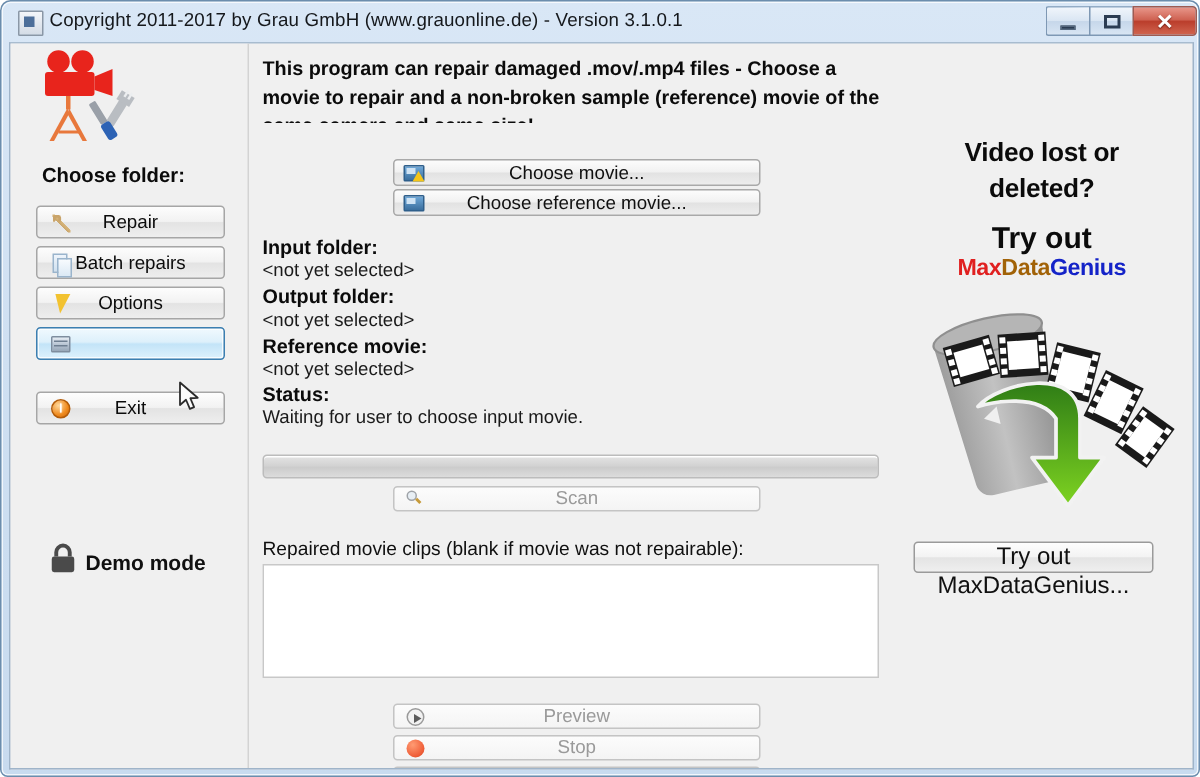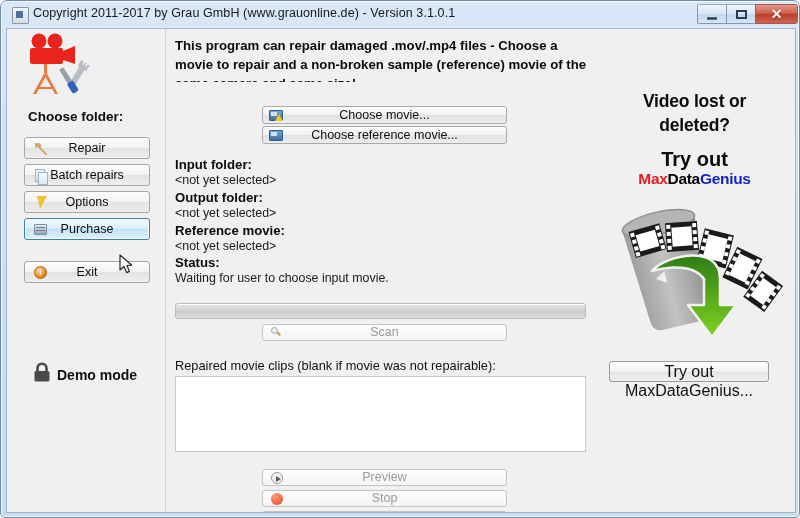--- a/index.html
+++ b/index.html
@@ -378,21 +378,20 @@
       <div class="side-btn" id="sb-options">
         <span class="ico">
             <span class="ico-bolt"></span>
           </span>
         <span class="lbl">Options</span>
       </div>
       <div class="side-btn hover" id="sb-purchase">
         <span class="ico">
             <span class="ico-cart"></span>
           </span>
-        <span class="lbl">Purchase</span>
       </div>
       <div class="side-btn" id="sb-exit">
         <span class="ico">
             <span class="ico-power"></span>
           </span>
         <span class="lbl">Exit</span>
       </div>
 
       <svg id="cursor" viewBox="0 0 16 22">
         <polygon points="1,1 1,16 5,12.5 7.6,18.6 10.4,17.4 7.9,11.5 12.8,11.2" fill="#fbfbfb" stroke="#2b2b2b" stroke-width="1.2" stroke-linejoin="round"></polygon>
@@ -461,21 +460,21 @@
       </div>
     </div>
 
     <div id="adpanel">
       <div id="ad-head">
         <div>Video lost or</div>
         <div>deleted?</div>
       </div>
       <div id="ad-tryout">Try out</div>
       <div id="ad-brand">
-        <span id="brand1" style="color: rgb(224, 32, 32);">Max</span><span id="brand2" style="color: #000000;">Data</span><span id="brand3" style="color: rgb(20, 35, 200);">Genius</span>
+        <span id="brand1" style="color: rgb(224, 32, 32);">Max</span><span id="brand2" style="color: #a16207;">Data</span><span id="brand3" style="color: rgb(20, 35, 200);">Genius</span>
       </div>
 
       <svg id="ad-art" viewBox="0 0 185 150">
         <defs>
           <linearGradient id="binG" x1="0" y1="0" x2="1" y2="0">
             <stop offset="0" stop-color="#9d9d9d"></stop>
               <stop offset=".45" stop-color="#c2c2c2"></stop>
             <stop offset="1" stop-color="#8e8e8e"></stop>
           </linearGradient>
           <linearGradient id="arrG" x1="0" y1="0" x2="0" y2="1">

